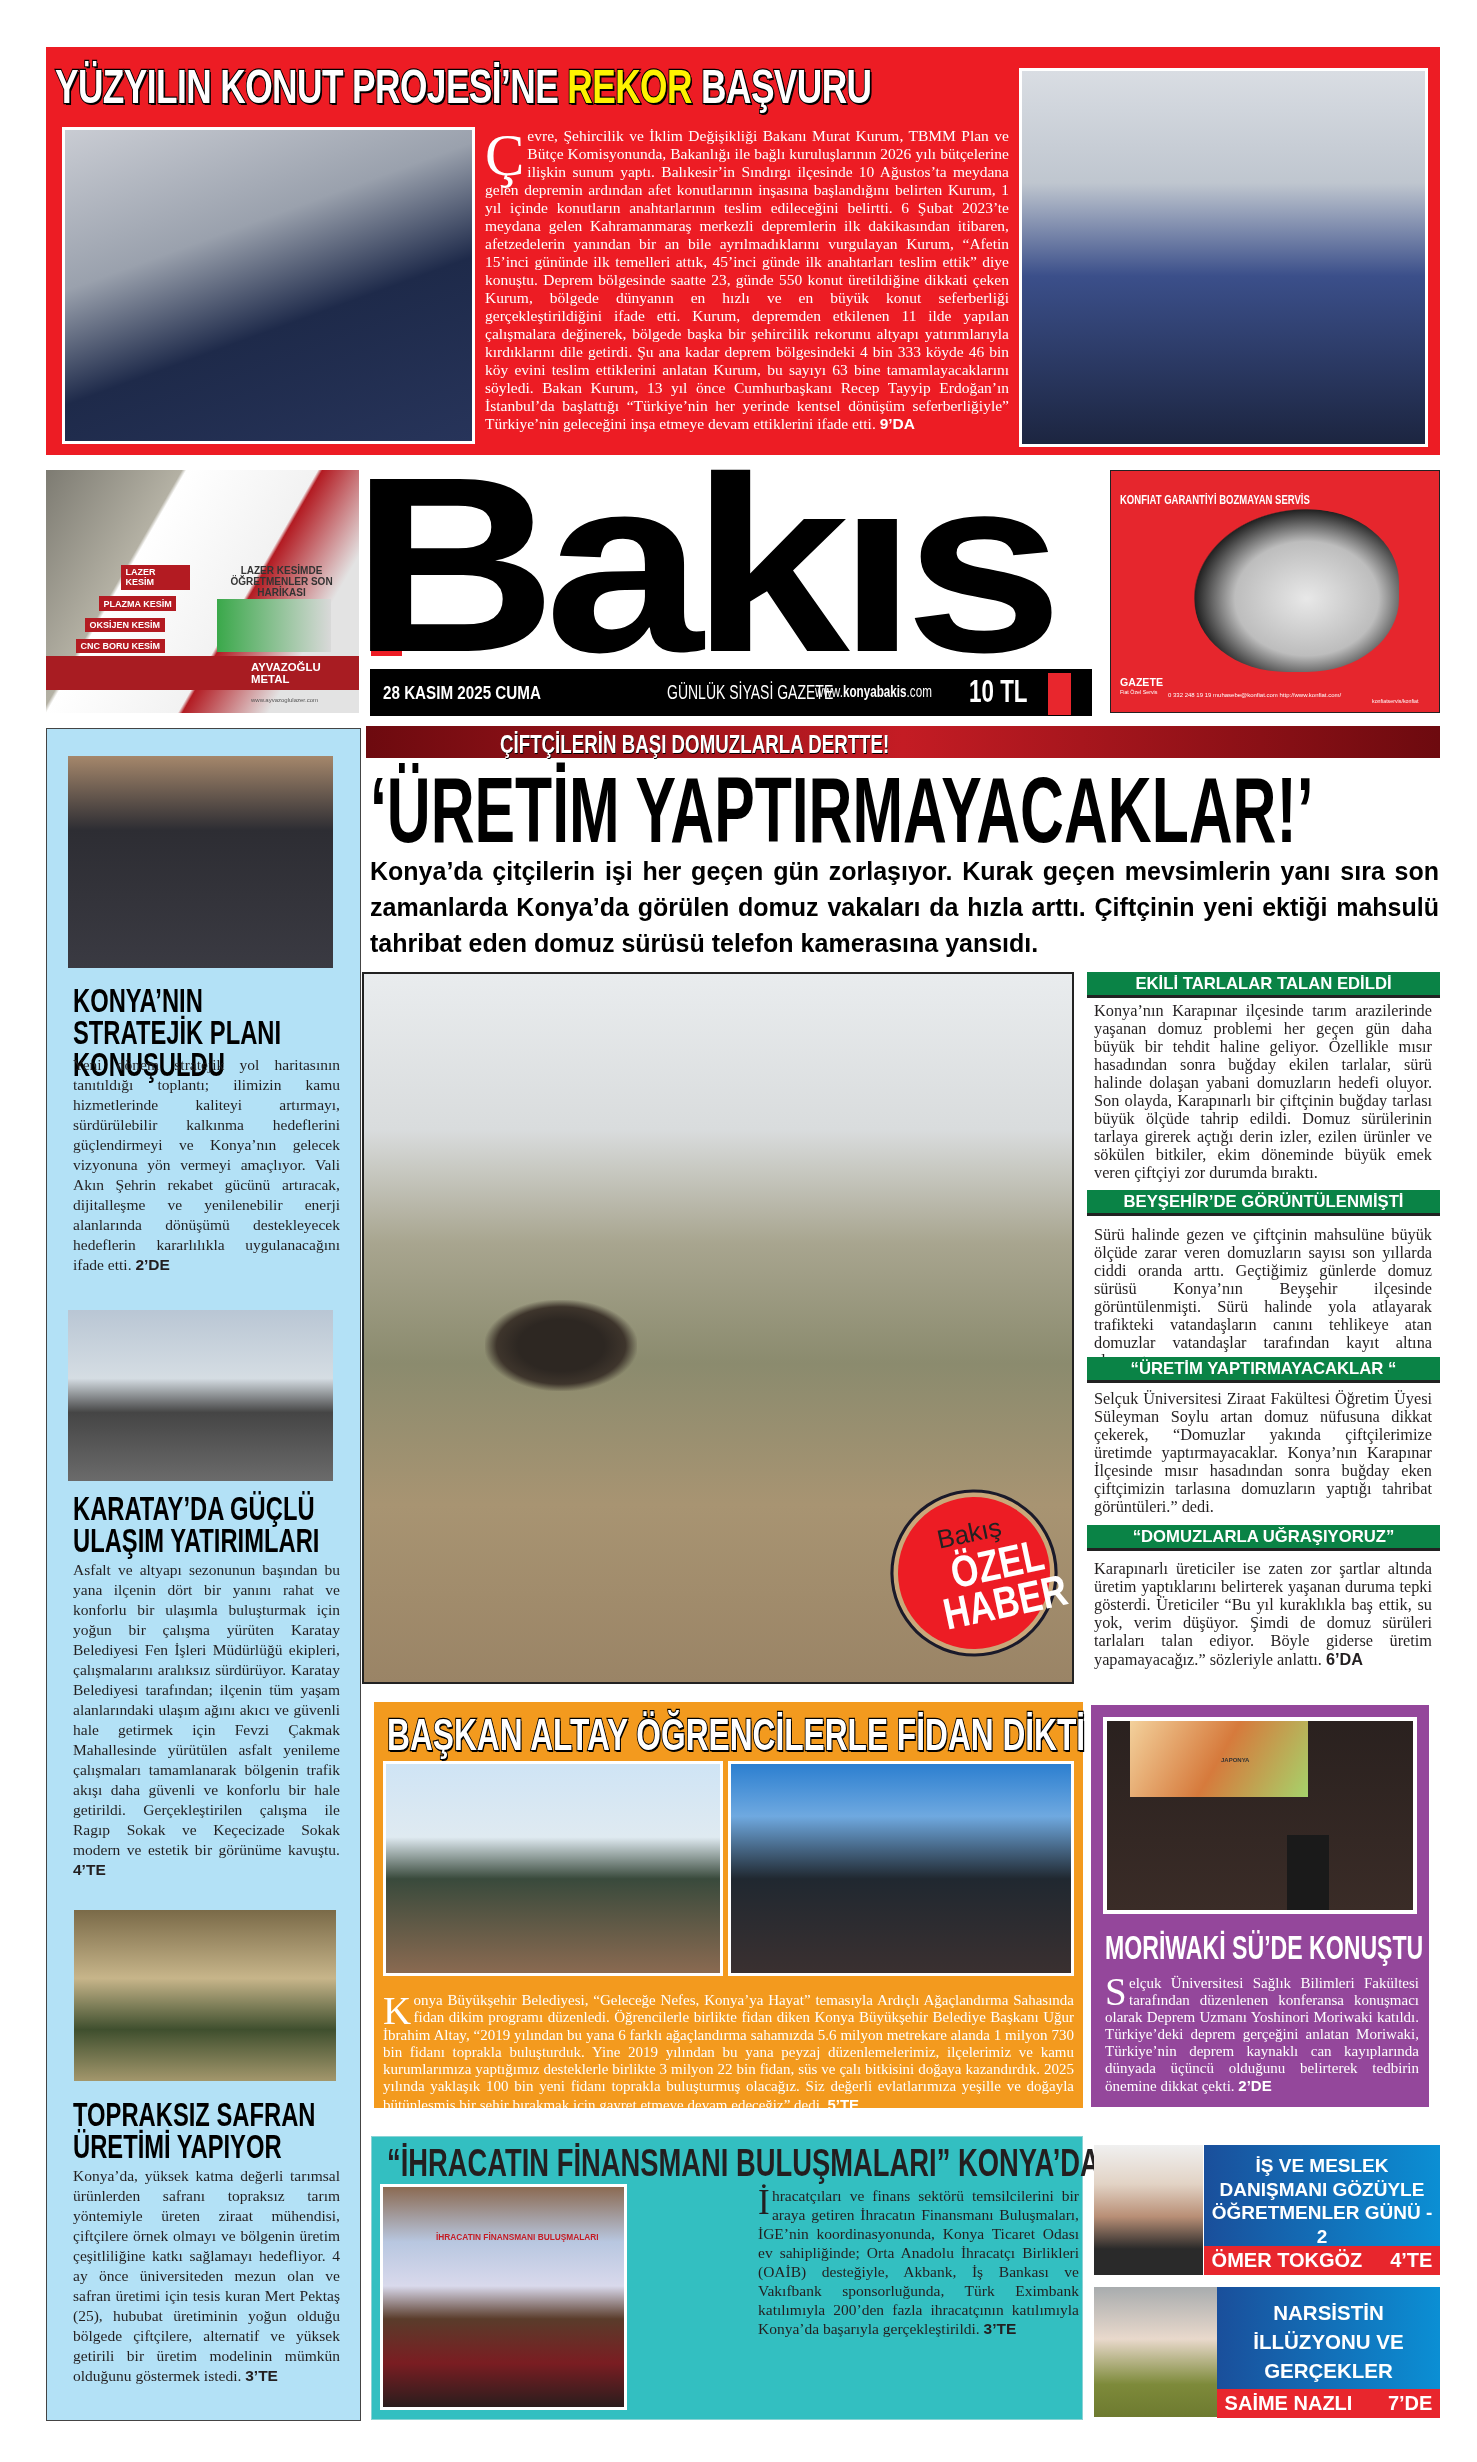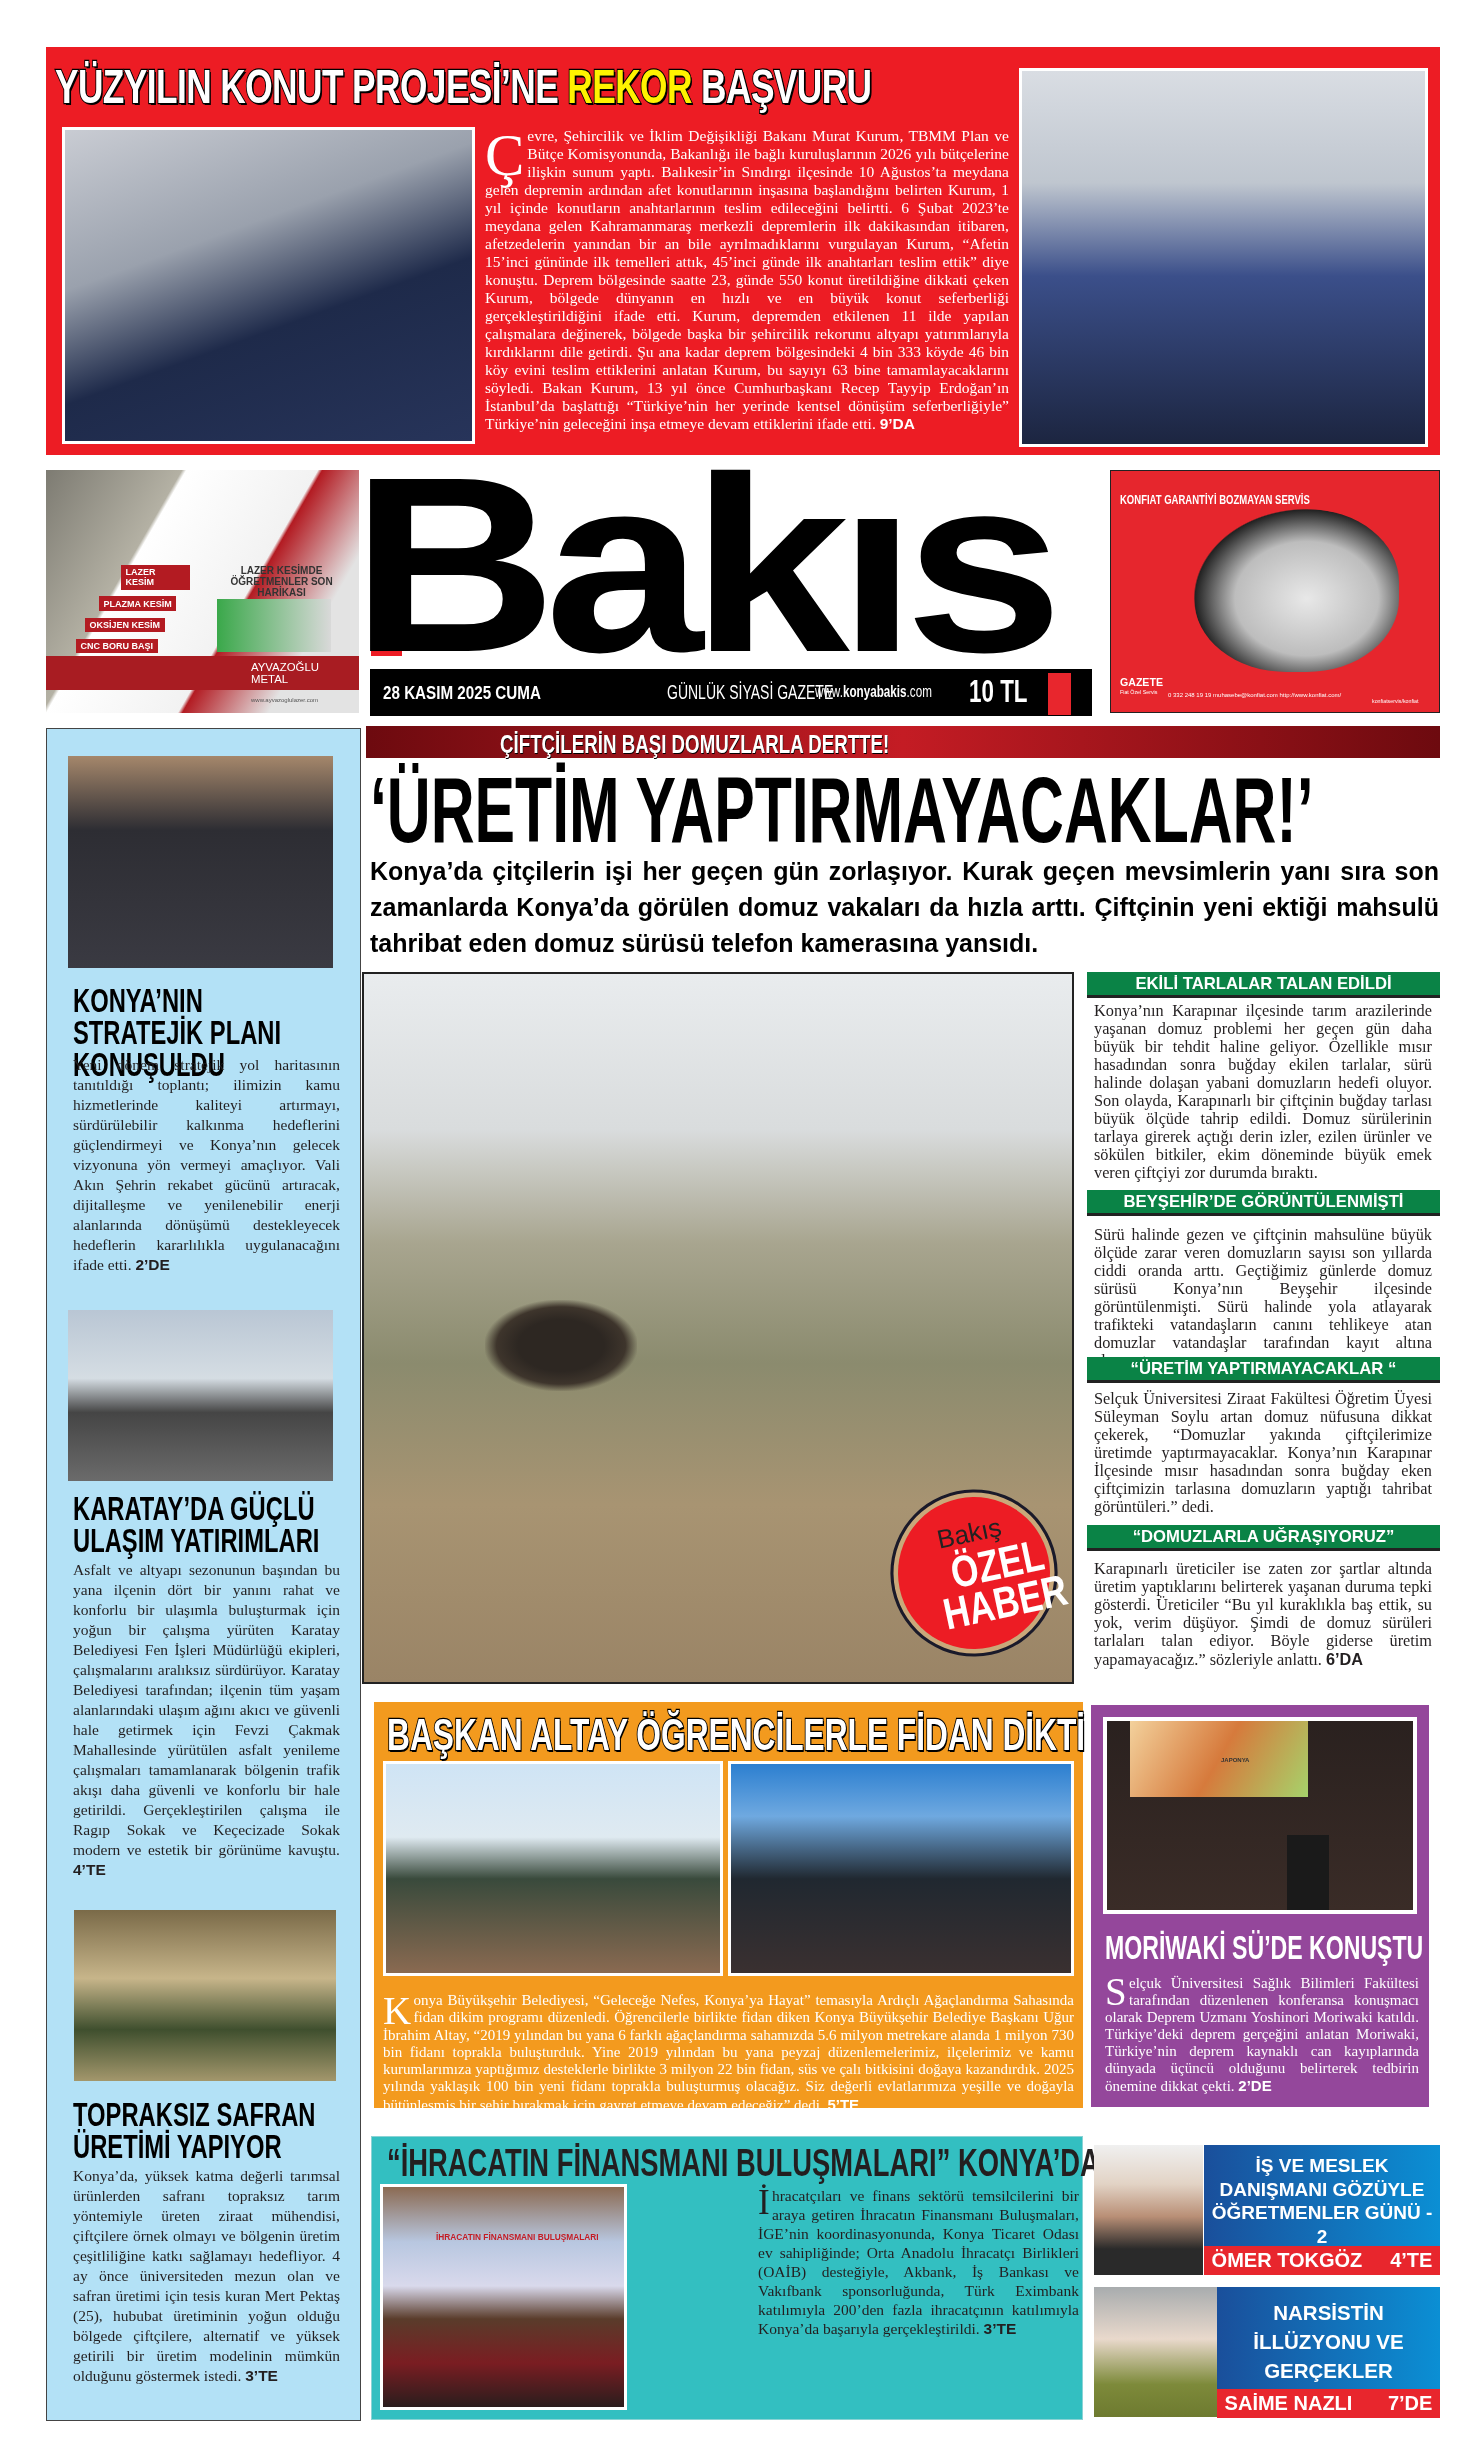--- a/index.html
+++ b/index.html
@@ -94,25 +94,25 @@
 <div class="photo" id="top-photo1"></div>
 <div class="photo" id="top-photo2"></div>
 <div class="abs just" id="top-text"><span class="drop">Ç</span><span>evre, Şehircilik ve İklim Değişikliği Bakanı Murat Kurum, TBMM Plan ve Bütçe Komisyonunda, Bakanlığı ile bağlı kuruluşlarının 2026 yılı bütçelerine ilişkin sunum yaptı. Balıkesir’in Sındırgı ilçesinde 10 Ağustos’ta meydana gelen depremin ardından afet konutlarının inşasına başlandığını belirten Kurum, 1 yıl içinde konutların anahtarlarının teslim edileceğini belirtti. 6 Şubat 2023’te meydana gelen Kahramanmaraş merkezli depremlerin ilk dakikasından itibaren, afetzedelerin yanından bir an bile ayrılmadıklarını vurgulayan Kurum, “Afetin 15’inci gününde ilk temelleri attık, 45’inci günde ilk anahtarları teslim ettik” diye konuştu. Deprem bölgesinde saatte 23, günde 550 konut üretildiğine dikkati çeken Kurum, bölgede dünyanın en hızlı ve en büyük konut seferberliği gerçekleştirildiğini ifade etti. Kurum, depremden etkilenen 11 ilde yapılan çalışmalara değinerek, bölgede başka bir şehircilik rekorunu altyapı yatırımlarıyla kırdıklarını dile getirdi. Şu ana kadar deprem bölgesindeki 4 bin 333 köyde 46 bin köy evini teslim ettiklerini anlatan Kurum, bu sayıyı 63 bine tamamlayacaklarını söyledi. Bakan Kurum, 13 yıl önce Cumhurbaşkanı Recep Tayyip Erdoğan’ın İstanbul’da başlattığı “Türkiye’nin her yerinde kentsel dönüşüm seferberliğiyle” Türkiye’nin geleceğini inşa etmeye devam ettiklerini ifade etti.</span> <span class="ref">9’DA</span></div>
 
 <div class="abs" id="ad-left">
   <div class="abs sans" style="left:171px;top:95px;width:129px;font-size:10px;font-weight:bold;text-align:center;color:#333">LAZER KESİMDE ÖĞRETMENLER SON HARİKASI</div>
   <div class="abs" style="left:30px;top:95px;width:114px">
     <div class="sans" style="background:#b31b22;color:#fff;font-size:9px;font-weight:bold;padding:2.3px 4.5px;margin:0 0 6px 45px;display:inline-block">LAZER KESİM</div>
     <div class="sans" style="background:#b31b22;color:#fff;font-size:9px;font-weight:bold;padding:2.3px 4.5px;margin:0 0 6px 23px;display:inline-block">PLAZMA KESİM</div>
     <div class="sans" style="background:#b31b22;color:#fff;font-size:9px;font-weight:bold;padding:2.3px 4.5px;margin:0 0 6px 9px;display:inline-block">OKSİJEN KESİM</div>
-    <div class="sans" style="background:#b31b22;color:#fff;font-size:9px;font-weight:bold;padding:2.3px 4.5px;display:inline-block">CNC BORU BAŞI</div>
+    <div class="sans" style="background:#b31b22;color:#fff;font-size:9px;font-weight:bold;padding:2.3px 4.5px;display:inline-block">CNC BORU KESİM</div>
   </div>
   <div class="abs" style="left:171px;top:129px;width:114px;height:53px;background:linear-gradient(90deg,#3aa84a,#d9d9d9)"></div>
   <div class="abs sans" style="left:0;top:186px;width:313px;height:34px;background:#a81c22"></div>
-  <div class="abs sans" style="left:205px;top:191px;width:76px;font-size:11.4px;font-weight:normal;color:#fff">AYVAZOĞLU METAL</div>
+  <div class="abs sans" style="left:205px;top:191px;width:76px;font-size:11.4px;font-weight:bold;color:#fff">AYVAZOĞLU METAL</div>
   <div class="abs sans" style="left:205px;top:227px;font-size:6px;color:#555">www.ayvazoglulazer.com</div>
 </div>
 <div class="abs" id="ad-right">
   <div class="abs cond" style="left:9px;top:21px;font-size:13.6px;color:#fff;transform:scaleX(.7);white-space:nowrap">KONFIAT GARANTİYİ BOZMAYAN SERVİS</div>
   <div class="abs car"></div>
   <div class="abs sans" style="left:9px;top:205px;font-size:10.6px;font-weight:bold;color:#fff">GAZETE</div>
   <div class="abs sans" style="left:9px;top:218px;font-size:5.3px;color:#fff">Fiat Özel Servis</div>
   <div class="abs sans" style="left:57px;top:221px;font-size:6px;color:#fff;white-space:nowrap">0 332 248 19 19  muhasebe@konfiat.com  http://www.konfiat.com/</div>
   <div class="abs sans" style="left:261px;top:227px;font-size:5.3px;color:#fff">konfiatservis/konfiat</div>
 </div>

